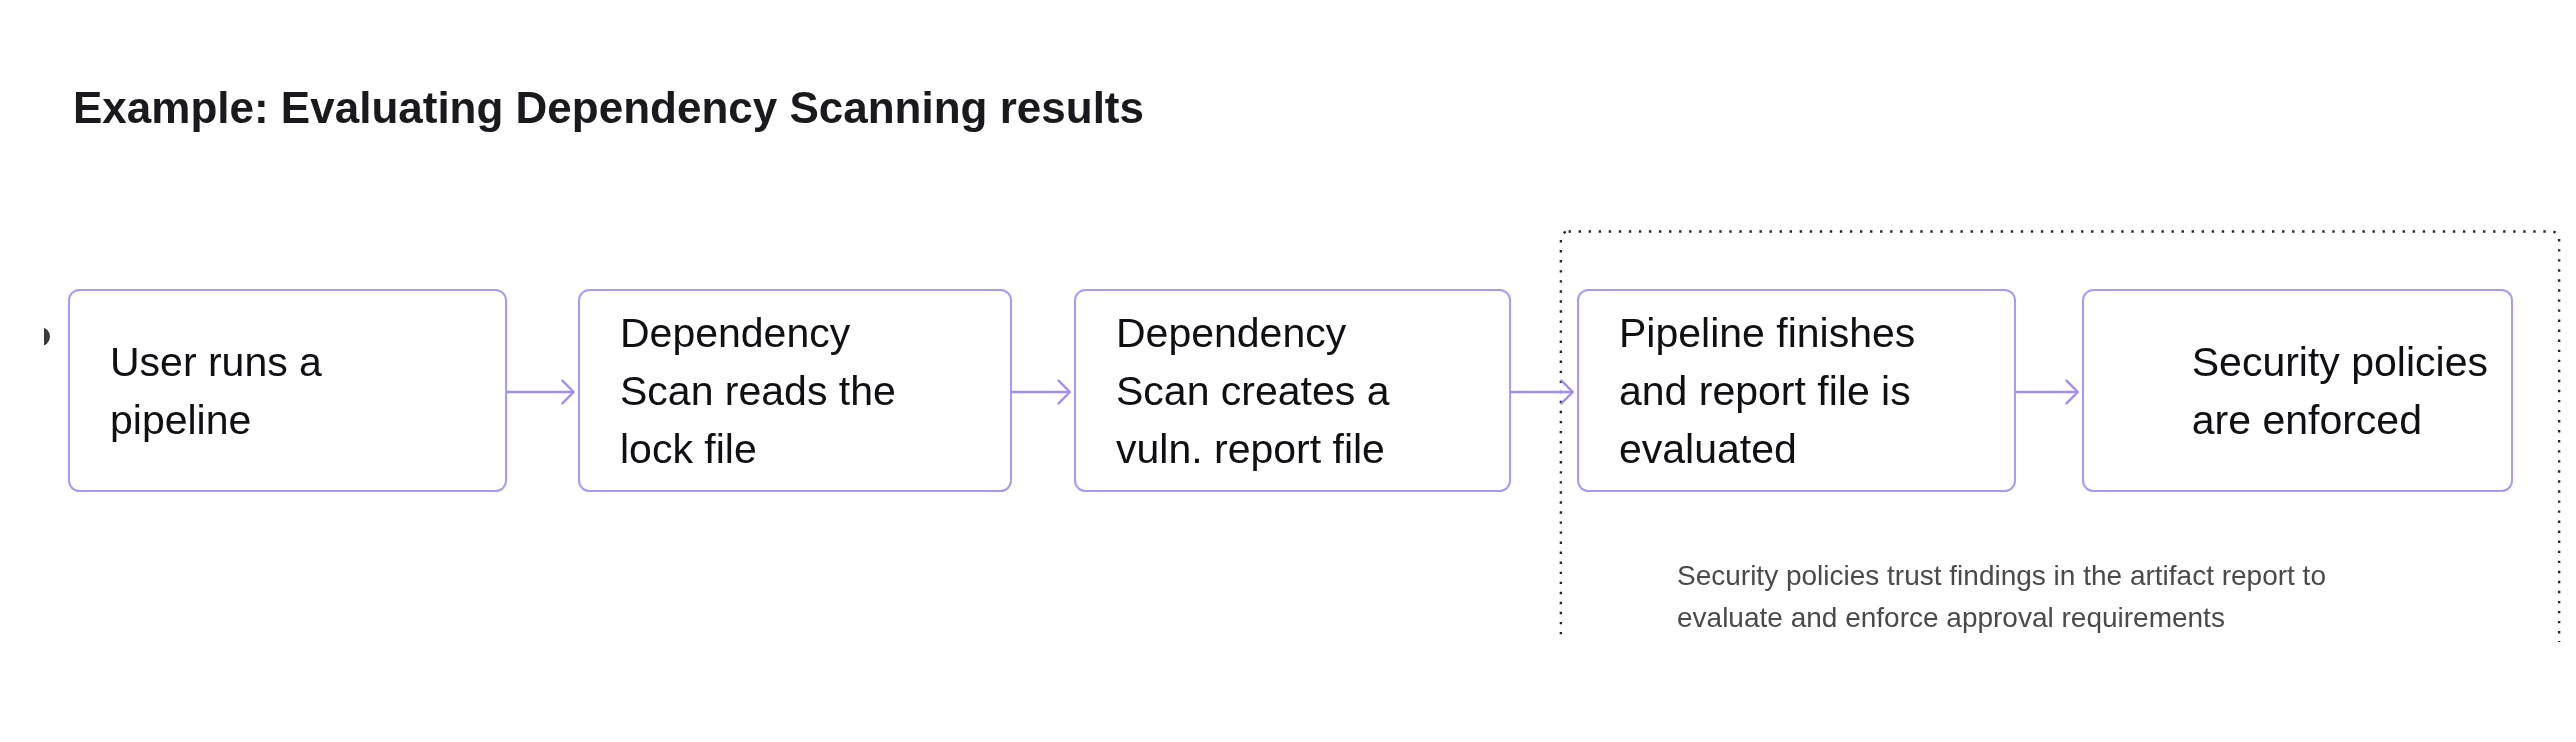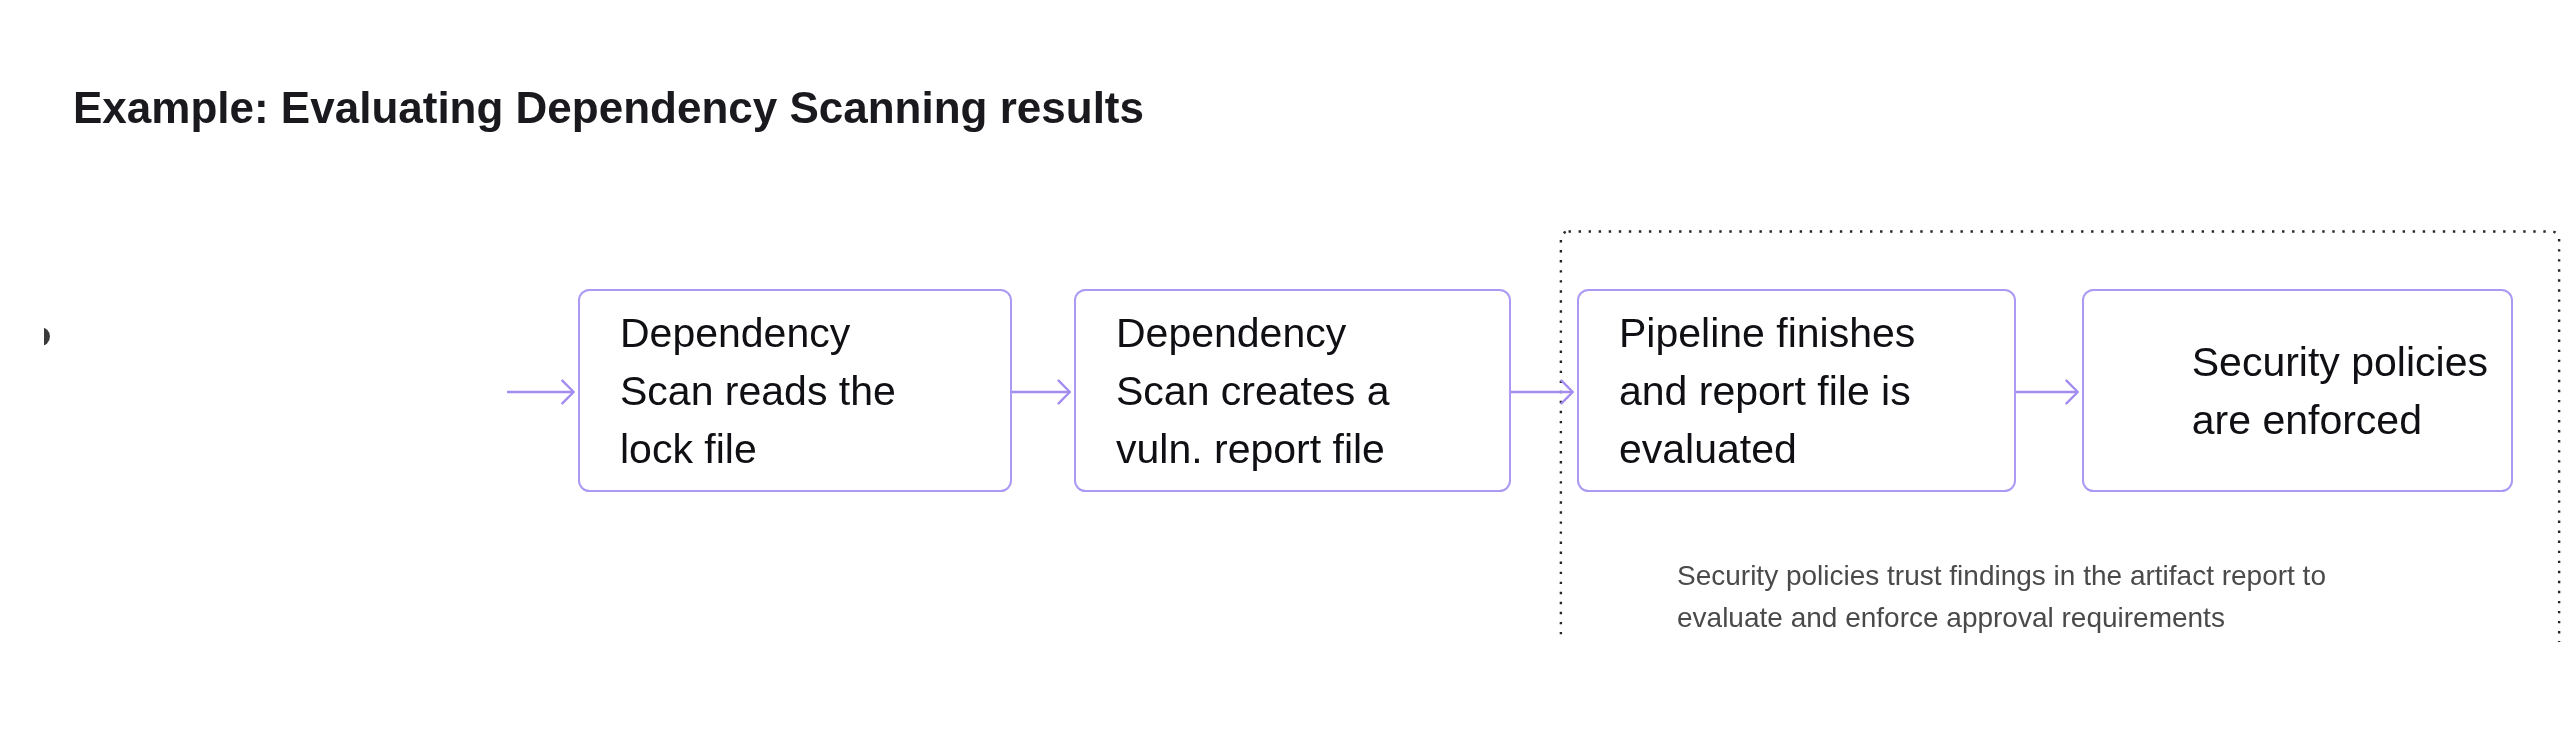--- a/index.html
+++ b/index.html
@@ -93,20 +93,24 @@
   <div class="diagram-title">Example: Evaluating Dependency Scanning results</div>
 
   <div class="clipped-circle"></div>
 
   <div class="policy-group">
     <svg viewBox="0 0 1046 466">
       <rect x="1.5" y="1.5" width="1043" height="463" rx="8"></rect>
     </svg>
   </div>
 
+  <div class="flow-box box-1">
+    <span>User runs a
+pipeline</span>
+  </div>
 
   <div class="flow-box box-2">
     <span>Dependency
 Scan reads the
 lock file</span>
   </div>
 
   <div class="flow-box box-3">
     <span>Dependency
 Scan creates a

